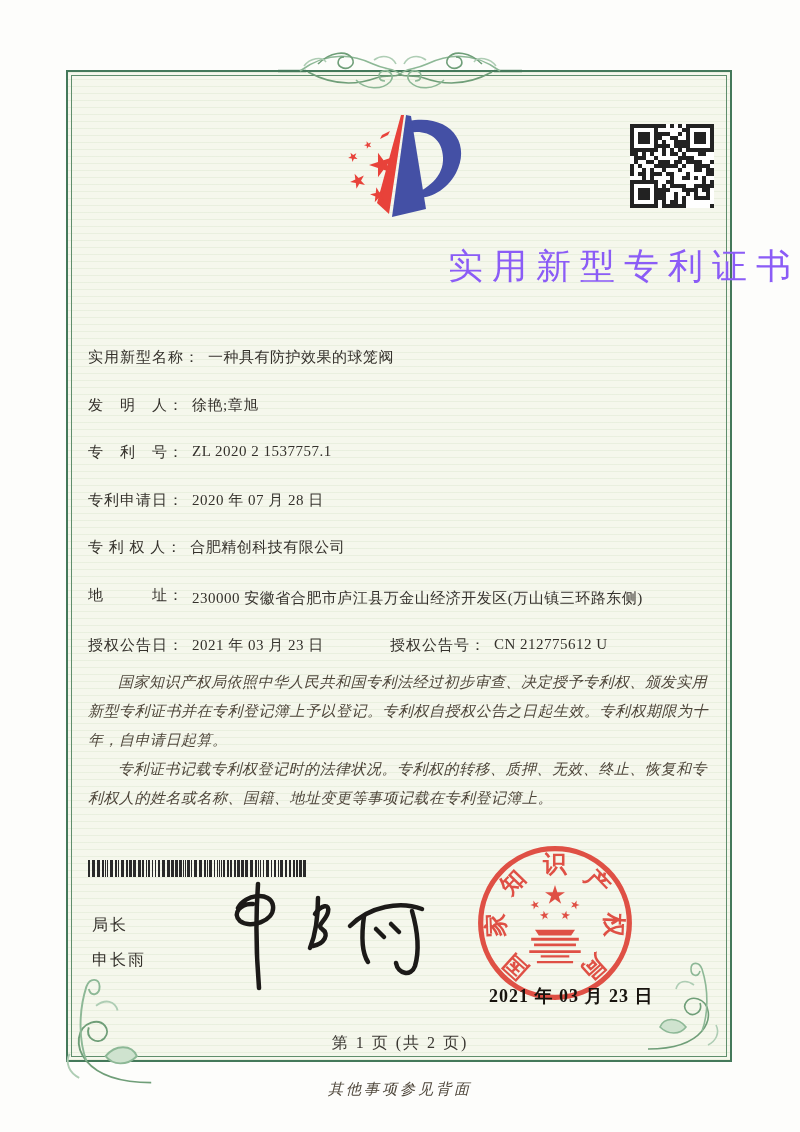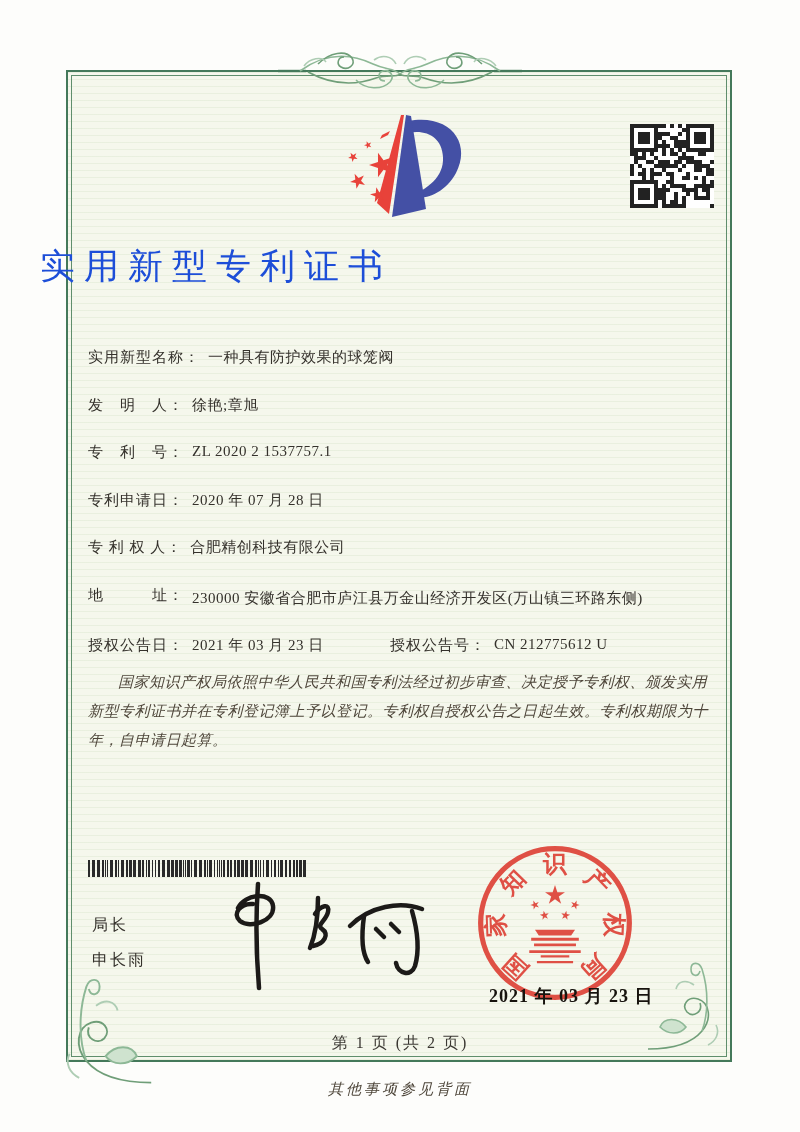--- a/index.html
+++ b/index.html
@@ -21,22 +21,22 @@
   }
 
   .abs { position:absolute; }
 
   .cert-number { left:92px; top:130px; font-size:16px; letter-spacing:2px; color:#413e38; }
 
   .logo { left:332px; top:108px; width:150px; height:124px; }
   .qr   { left:630px; top:124px; width:84px; height:84px; }
 
   .title {
-    left:0; right:0; top:243px; text-align:left;
-    font-size:35px; letter-spacing:9px; color:#1d4ed8; font-weight:500;padding-left:40px;
+    left:0; right:0; top:243px; text-align:right;
+    font-size:35px; letter-spacing:9px; color:#8b5cf6; font-weight:500;
   }
 
   .rows { left:88px; top:348px; width:628px; font-size:15px; color:#34312b; }
   .row { position:absolute; left:0; right:0; display:flex; align-items:flex-start; }
   .row .lbl { white-space:nowrap; letter-spacing:1px; }
   .row .val { margin-left:8px; letter-spacing:0.5px; }
   .row-name  { top:0; }
   .row-inv   { top:48px; }
   .row-pno   { top:95px; }
   .row-appd  { top:143px; }
@@ -323,20 +323,21 @@
       <span class="val">2021 年 03 月 23 日</span>
       <span class="pair2">
         <span class="lbl">授权公告号：</span>
         <span class="val">CN 212775612 U</span>
       </span>
     </div>
   </div>
 
   <div class="abs paras">
     <p>国家知识产权局依照中华人民共和国专利法经过初步审查、决定授予专利权、颁发实用新型专利证书并在专利登记簿上予以登记。专利权自授权公告之日起生效。专利权期限为十年，自申请日起算。</p>
+    <p>专利证书记载专利权登记时的法律状况。专利权的转移、质押、无效、终止、恢复和专利权人的姓名或名称、国籍、地址变更等事项记载在专利登记簿上。</p>
   </div>
 
   <div class="abs barcode" id="barcode">
       <i style="width:2px"></i>
       <s style="width:2px"></s>
       <i style="width:3px"></i>
       <s style="width:2px"></s>
       <i style="width:3px"></i>
       <s style="width:2px"></s>
       <i style="width:2px"></i>

